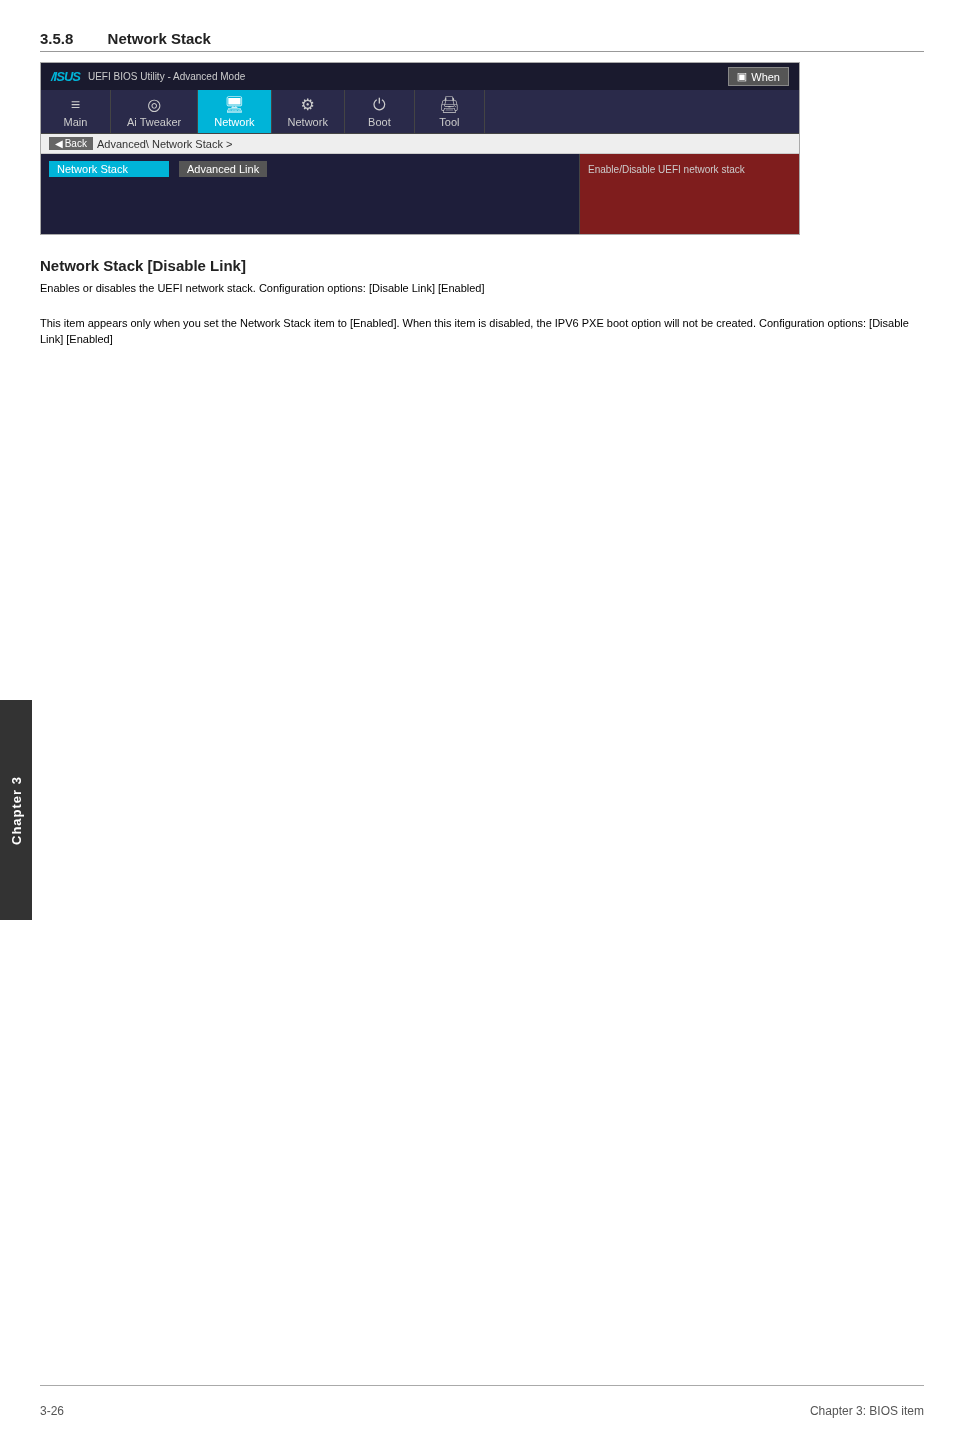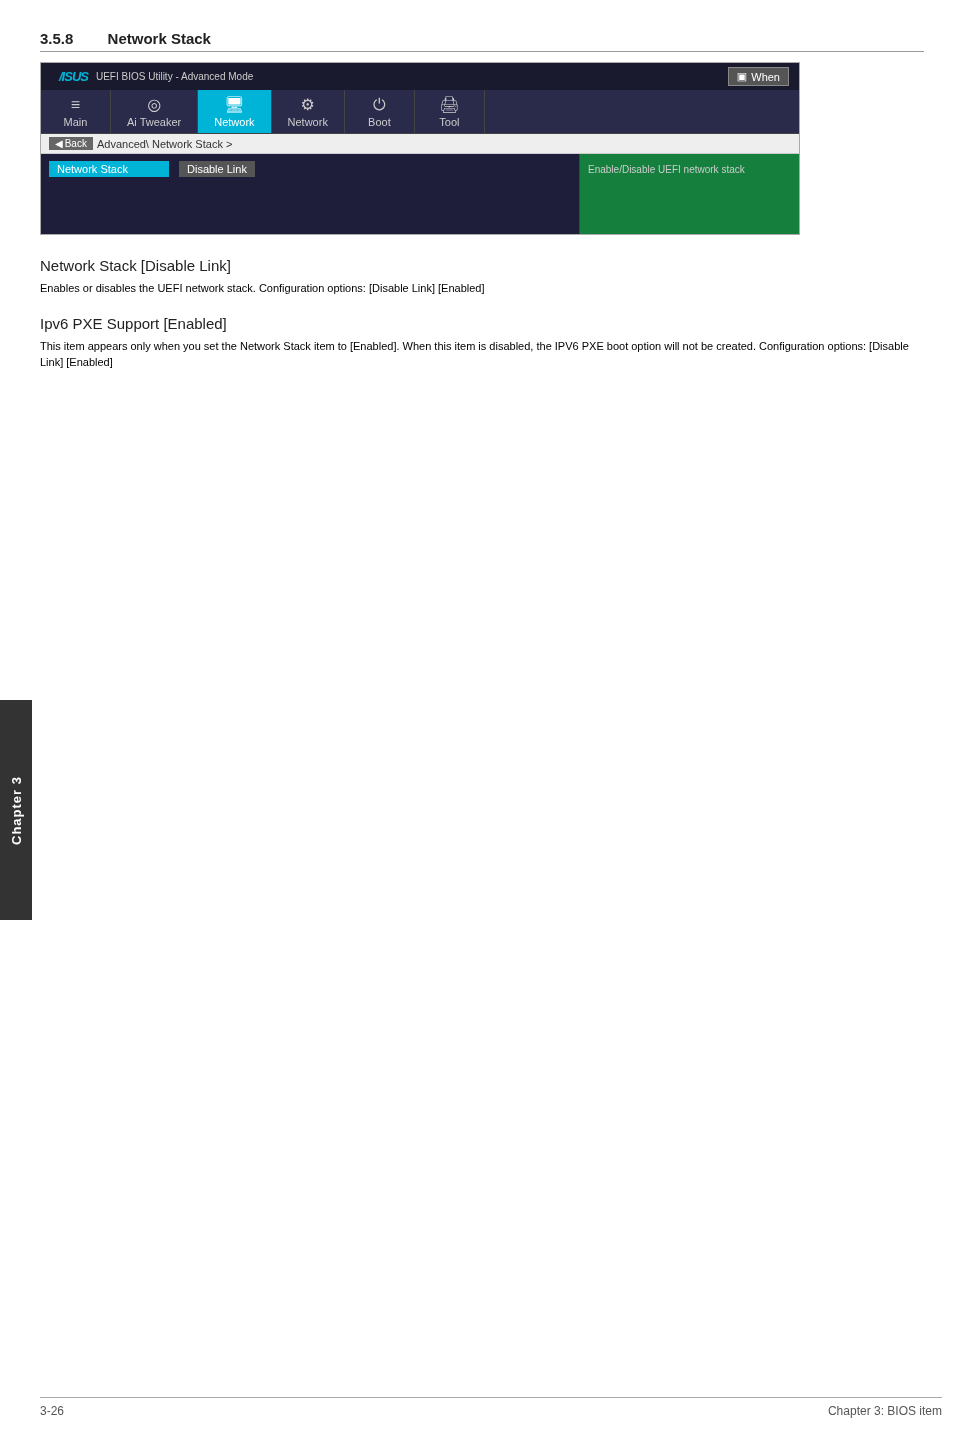--- a/index.html
+++ b/index.html
@@ -63,21 +63,20 @@
       margin-bottom: 22px;
     }
 
     
     .bios-topbar {
       background: #1a1a2e;
       display: flex;
       align-items: center;
       justify-content: space-between;
       padding: 4px 10px;
-      margin-left: 8px;
     }
     .bios-topbar-left {
       display: flex;
       align-items: center;
       gap: 8px;
       color: #fff;
       font-size: 12px;
     }
     .asus-logo {
       color: #00b4d8;
@@ -178,53 +177,53 @@
       background: #555;
       color: #fff;
       font-size: 11px;
       padding: 2px 8px;
       margin-left: 10px;
     }
     .bios-right-panel {
       width: 220px;
       border-left: 1px solid #444;
       padding: 6px 8px;
-      background: #15803d;
+      background: #7f1d1d;
     }
     .bios-help-text {
       color: #ccc;
       font-size: 10px;
     }
 
     
     .doc-section {
       margin-bottom: 18px;
     }
     .doc-section-title {
       font-size: 15px;
-      font-weight: normal;
+      font-weight: bold;
       color: #222;
       margin-bottom: 6px;
     }
     .doc-section-body {
       font-size: 11px;
       color: #000000;
       line-height: 1.5;
     }
 
     
     .page-footer {
       position: absolute;
       bottom: 20px;
       left: 40px;
-      right: 12px;
+      right: 30px;
       border-top: 1px solid #aaa;
       display: flex;
       justify-content: space-between;
-      padding-top: 6px;
+      padding-top: 18px;
       font-size: 12px;
       color: #555;
     }
   </style>
 </head>
 <body>
 
 <div class="chapter-tab">
   <span class="chapter-tab-text">Chapter 3</span>
 </div>
@@ -281,37 +280,36 @@
         <span>◀</span>
         <span>Back</span>
       </div>
       <span>Advanced\ Network Stack &gt;</span>
     </div>
 
     <div class="bios-content">
       <div class="bios-left-panel">
         <div class="bios-row">
           <span class="bios-row-label">Network Stack</span>
-          <span class="bios-row-value">Disable Link</span>
+          <span class="bios-row-value">Advanced Link</span>
         </div>
       </div>
       <div class="bios-right-panel">
         <span class="bios-help-text">Enable/Disable UEFI network stack</span>
       </div>
     </div>
   </div>
 
   <div class="doc-section">
     <div class="doc-section-title">Network Stack [Disable Link]</div>
     <div class="doc-section-body">Enables or disables the UEFI network stack. Configuration options: [Disable Link] [Enabled]</div>
   </div>
 
 
   <div class="doc-section">
-    <div class="doc-section-title">Ipv6 PXE Support [Enabled]</div>
     <div class="doc-section-body">This item appears only when you set the Network Stack item to [Enabled]. When this item is disabled, the IPV6 PXE boot option will not be created. Configuration options: [Disable Link] [Enabled]</div>
   </div>
 
 </div>
 
 <div class="page-footer">
   <span>3-26</span>
   <span>Chapter 3: BIOS item</span>
 </div>
 

